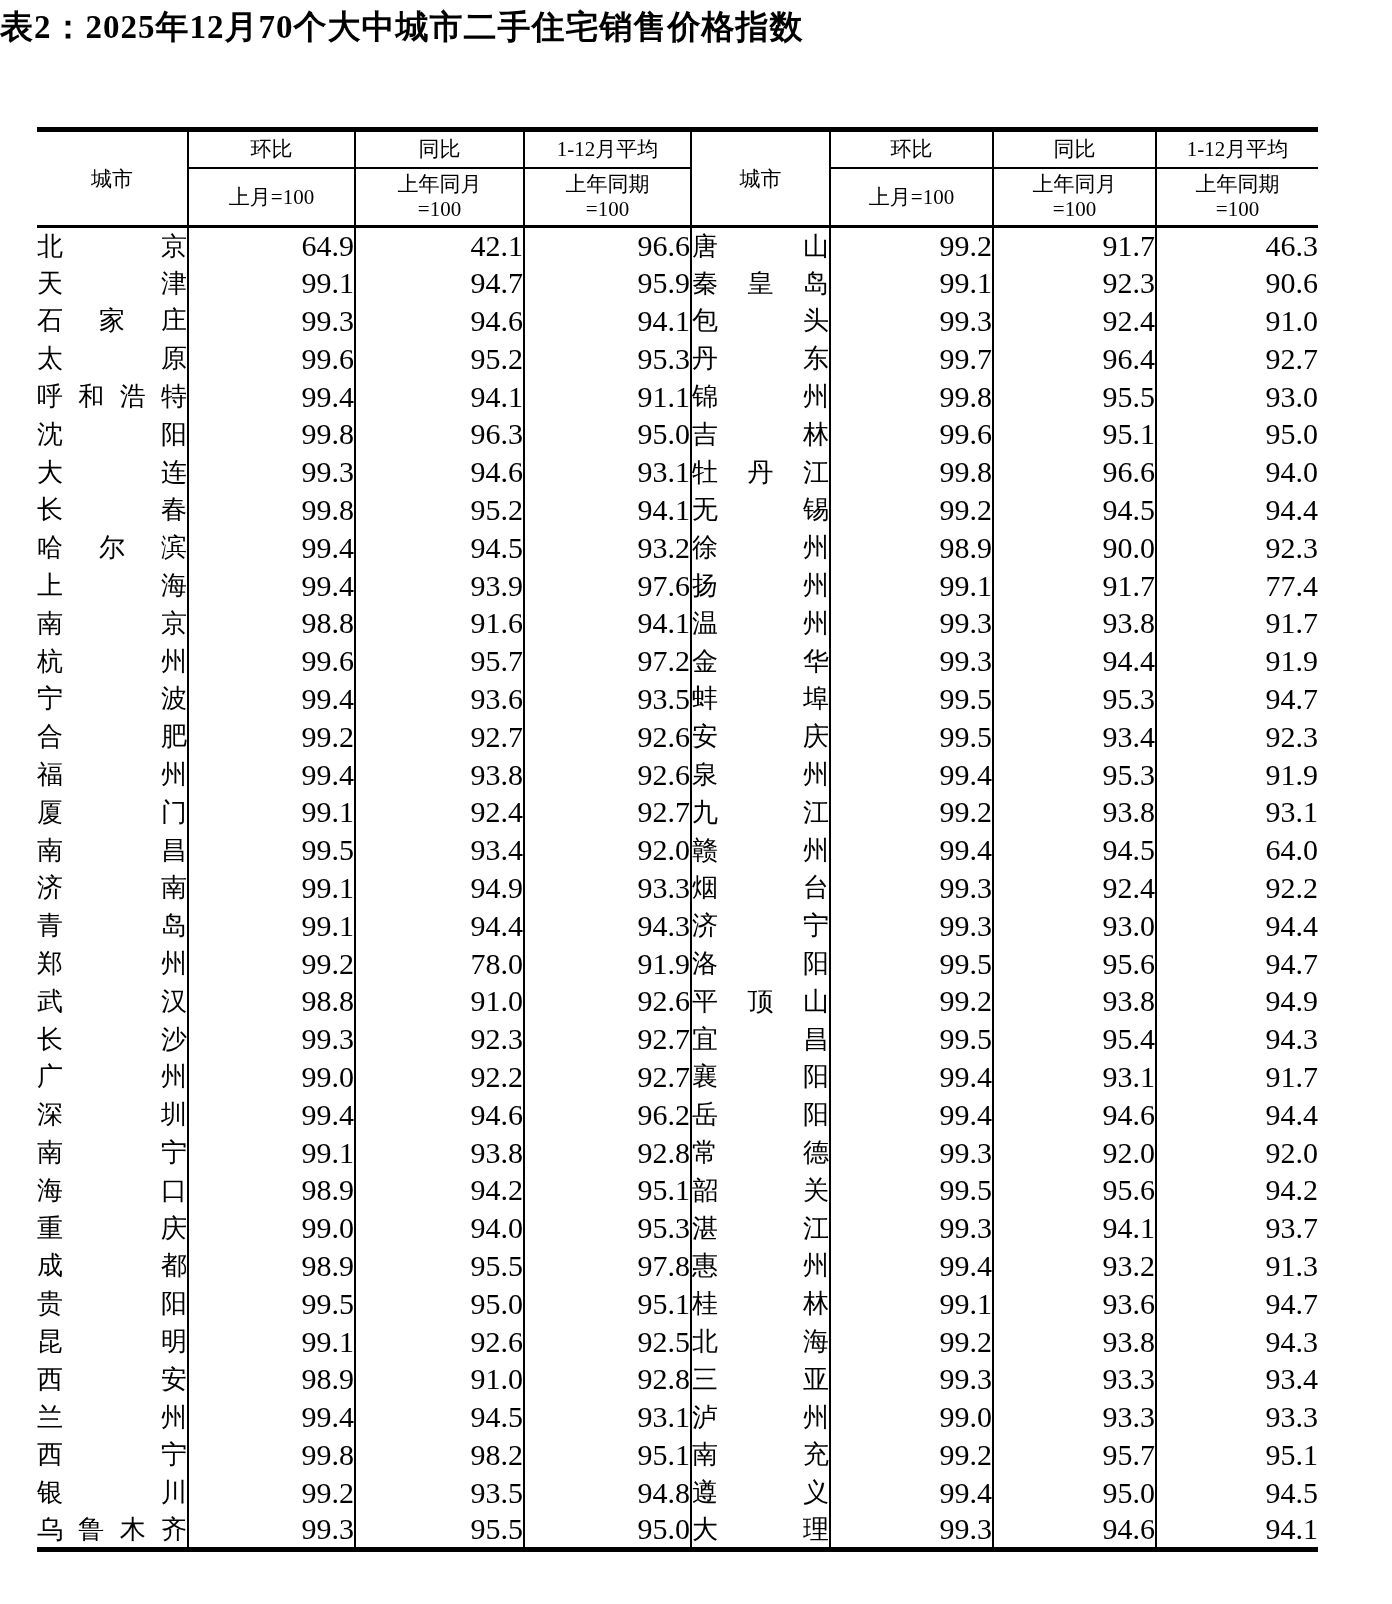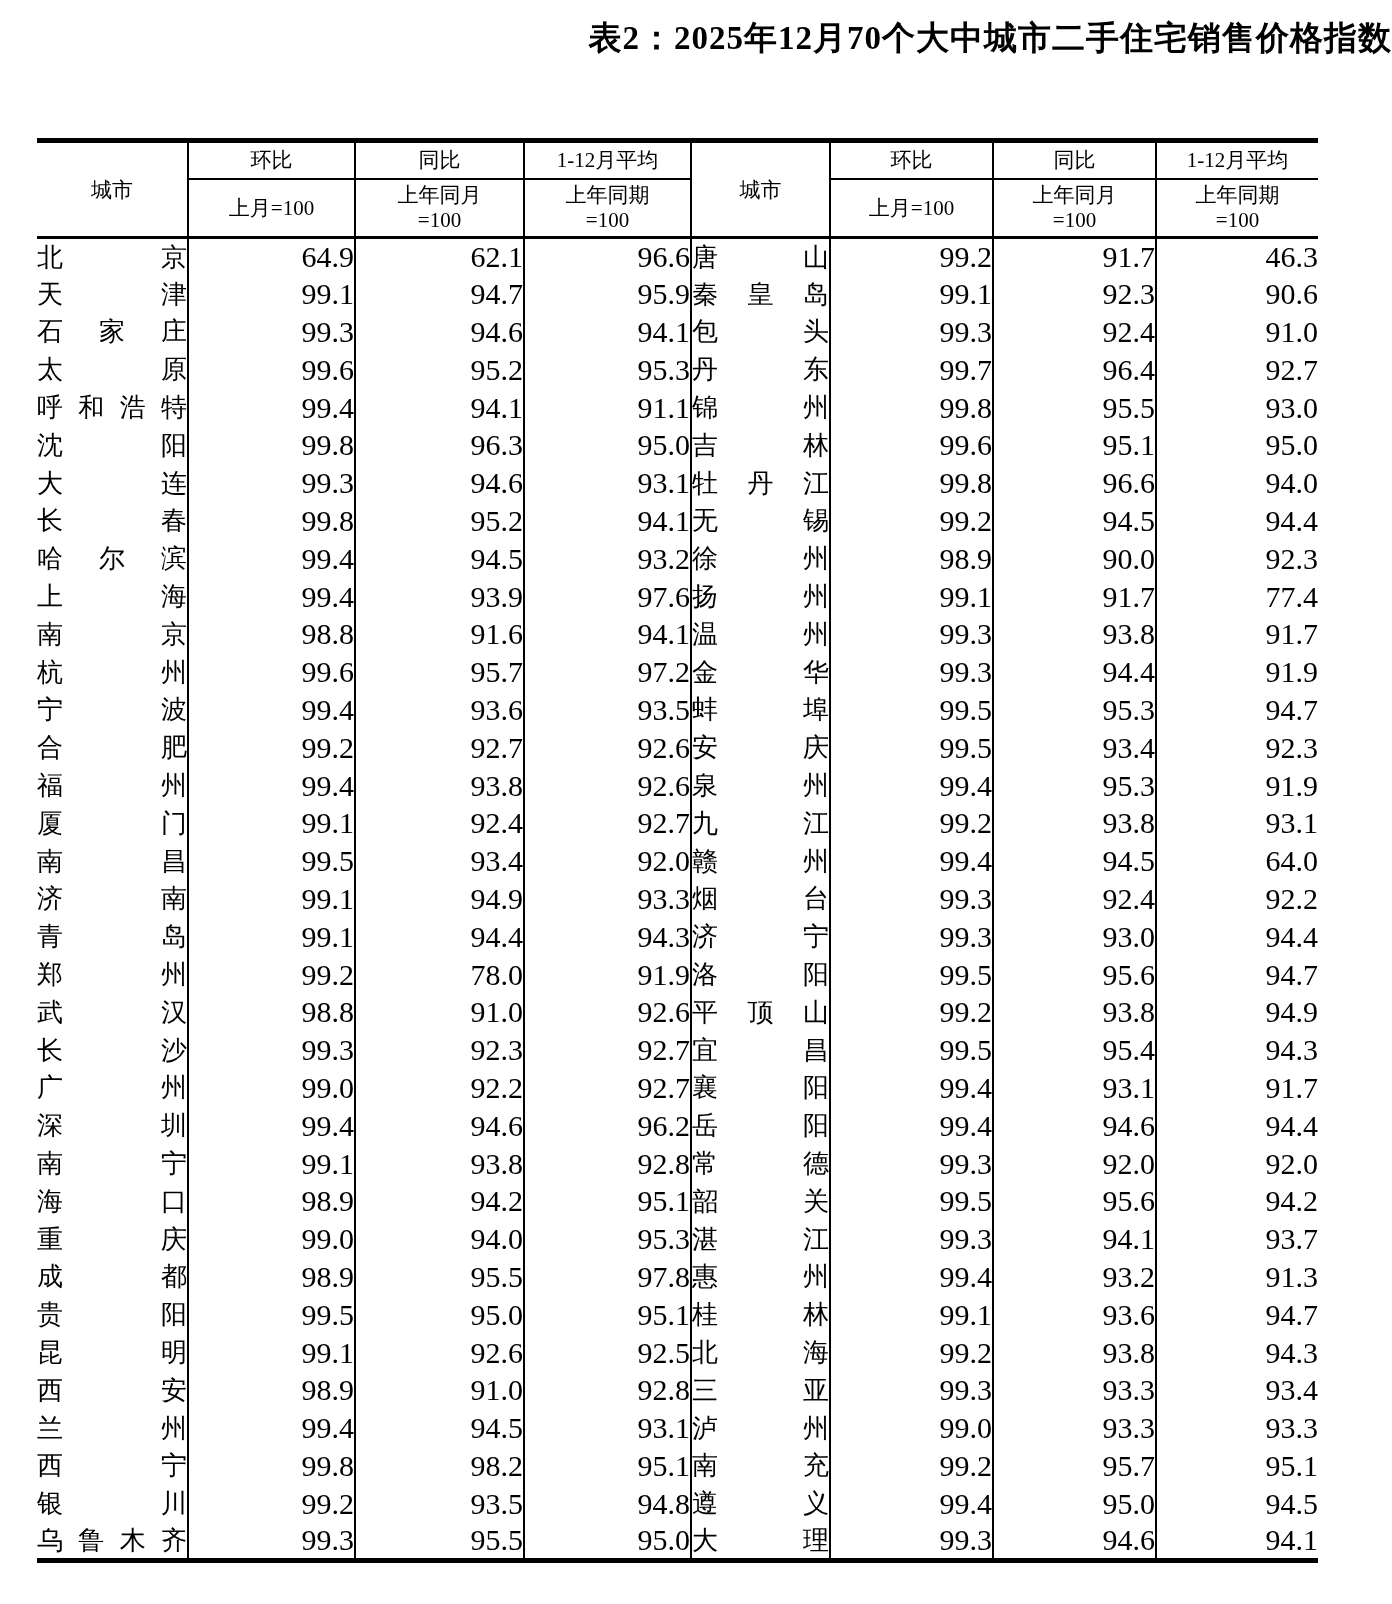--- a/index.html
+++ b/index.html
@@ -8,22 +8,22 @@
     background: #ffffff;
     color: #000000;
   }
   body {
     width: 1392px;
     height: 1604px;
     font-family: "Liberation Sans", sans-serif;
     overflow: hidden;
   }
   .title {
-    padding-top: 16px;
-    text-align: right;
+    padding-top: 5px;
+    text-align: left;
     font-family: "Liberation Serif", "DejaVu Serif", serif;
     font-weight: bold;
     font-size: 33px;
     letter-spacing: 1px;
   }
   .tbl-wrap {
     margin-top: 77px;
     margin-left: 37px;
   }
   table.price-index {
@@ -120,21 +120,21 @@
         <th>上年同月
 =100</th>
         <th>上年同期
 =100</th>
       </tr>
     </thead>
     <tbody>
         <tr>
           <td class="city">北京</td>
           <td class="num">64.9</td>
-          <td class="num">62.1</td>
+          <td class="num">42.1</td>
           <td class="num">96.6</td>
           <td class="city">唐山</td>
           <td class="num">99.2</td>
           <td class="num">91.7</td>
           <td class="num">46.3</td>
         </tr>
         <tr>
           <td class="city">天津</td>
           <td class="num">99.1</td>
           <td class="num">94.7</td>

